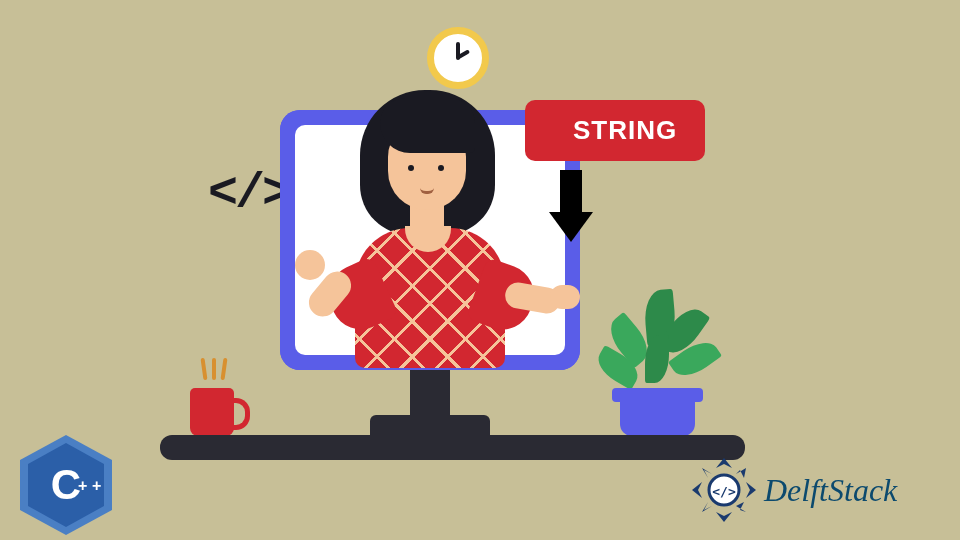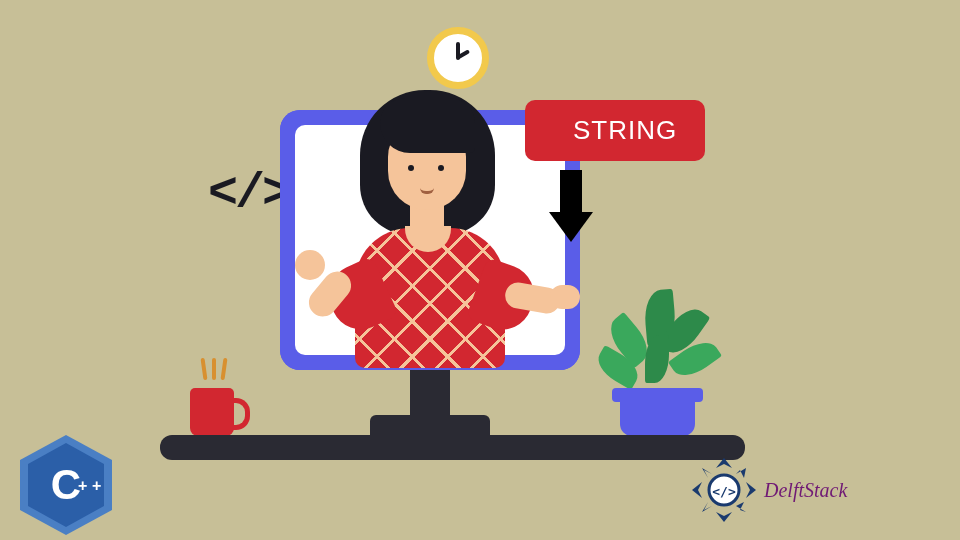--- a/index.html
+++ b/index.html
@@ -246,21 +246,21 @@
     font-weight: bold;
     color: #1a1a22;
     font-family: "Courier New", monospace;
     letter-spacing: -3px;
   }
   
   .label {
     position: absolute;
     background: #d22730;
     color: #fff;
-    font-weight: normal;
+    font-weight: bold;
     padding: 15px 48px;
     border-radius: 10px;
     font-size: 26px;
     letter-spacing: 1px;
     text-align: center;
   }
   .label-string { left: 525px; top: 100px; width: 180px; }
   .label-int { left: 565px; top: 242px; width: 155px; }
   .arrow {
     position: absolute;
@@ -401,23 +401,23 @@
     display: flex;
     align-items: center;
     gap: 6px;
   }
   .ds-emblem {
     width: 68px;
     height: 68px;
     position: relative;
   }
   .ds-text {
-    font-size: 20px;
+    font-size: 32px;
     font-style: italic;
-    color: #701a75;
+    color: #0c4a6e;
     font-family: Georgia, serif;
   }
 </style>
 </head>
 <body>
 
 <div class="canvas">
 
   <div class="clock"></div>
 

